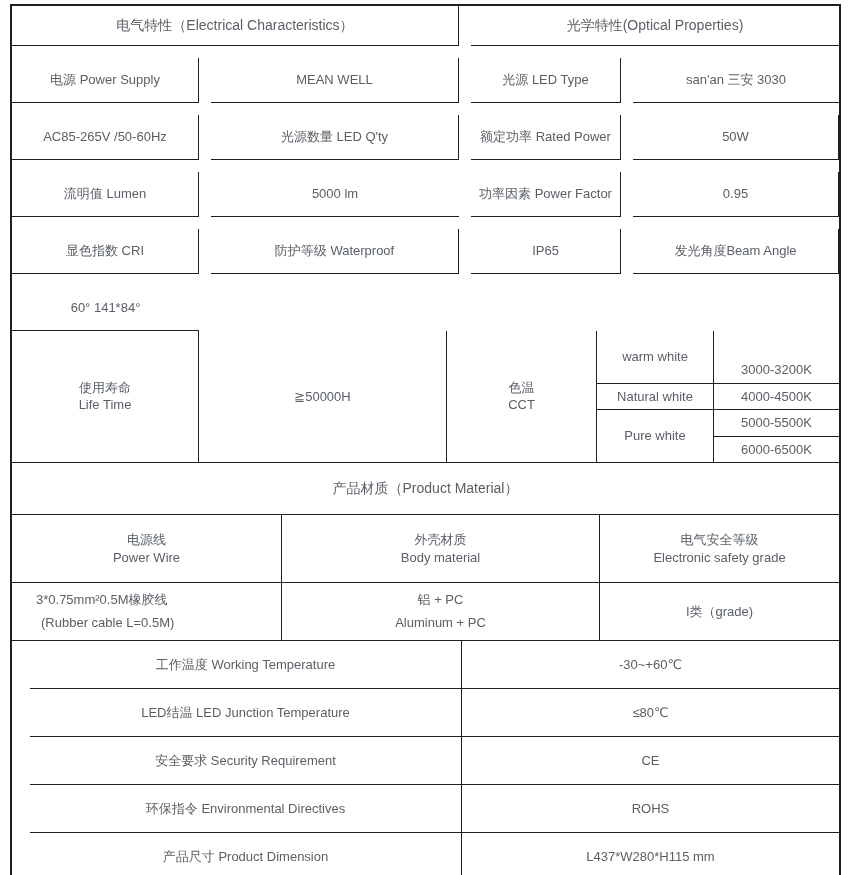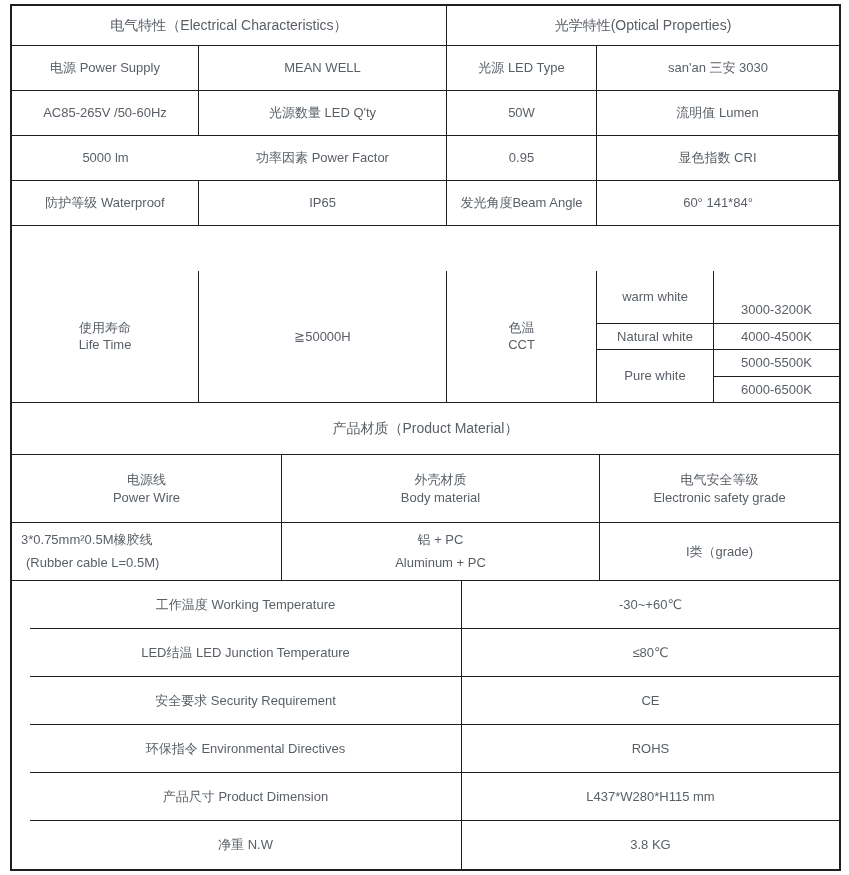--- a/index.html
+++ b/index.html
@@ -10,59 +10,60 @@
     color: #595f66;
     font-size: 13px;
   }
   .tbl {
     width: 831px;
     margin: 4px 0 0 10px;
     border: 2px solid #1f1f1f;
     background: #ffffff;
   }
   .sec { display: grid; }
-  .sec-a { grid-template-columns: 187px 248px 150px 1fr; grid-template-rows: 40px repeat(5, 45px); }
+  .sec-a { grid-template-columns: 187px 248px 150px 1fr; grid-template-rows: 40px repeat(5, 45px); gap: 12px; }
   .sec-b { grid-template-columns: 187px 248px 150px 117px 1fr; grid-template-rows: repeat(5, 1fr); height: 132px; }
   .sec-c { grid-template-columns: 1fr; grid-template-rows: 52px; }
   .sec-d { grid-template-columns: 270px 318px 1fr; grid-template-rows: 68px 58px; }
   .sec-e { grid-template-columns: 432px 1fr; grid-template-rows: repeat(6, 48px); padding-left: 18px; }
   .c {
     display: flex; align-items: center; justify-content: center;
     text-align: center;
     border-right: 1px solid #1f1f1f;
     border-bottom: 1px solid #1f1f1f;
     padding: 2px 6px;
     line-height: 1.35;
   }
   .c.last { border-right: none; }
   .c.nb { border-bottom: none; }
   .c.h { font-size: 14px; }
   .stack { display: flex; flex-direction: column; align-items: center; }
   .stack.tight { gap: 5px; }
   .stack.left { align-items: flex-start; }
-  .c.align-left { justify-content: flex-start; text-align: right; padding-left: 9px; }
+  .c.align-left { justify-content: flex-start; text-align: right; padding-left: 24px; }
   .c.align-left .indent2 { padding-left: 5px; }
 </style>
 </head>
 <body>
 
 <div class="tbl">
 
   <div class="sec sec-a">
     <div class="c h" style="grid-column:1/3">电气特性（Electrical Characteristics）</div>
     <div class="c h last" style="grid-column:3/5">光学特性(Optical Properties)</div>
 
     <div class="c">电源 Power Supply</div>
     <div class="c">MEAN WELL</div>
     <div class="c">光源 LED Type</div>
     <div class="c last">san'an 三安 3030</div>
 
     <div class="c">AC85-265V /50-60Hz</div>
     <div class="c">光源数量 LED Q'ty</div>
 
+    <div class="c">额定功率 Rated Power</div>
     <div class="c">50W</div>
     <div class="c">流明值 Lumen</div>
     <div class="c last">5000 lm</div>
 
     <div class="c">功率因素 Power Factor</div>
     <div class="c">0.95</div>
     <div class="c">显色指数 CRI</div>
 
     <div class="c">防护等级 Waterproof</div>
     <div class="c">IP65</div>

